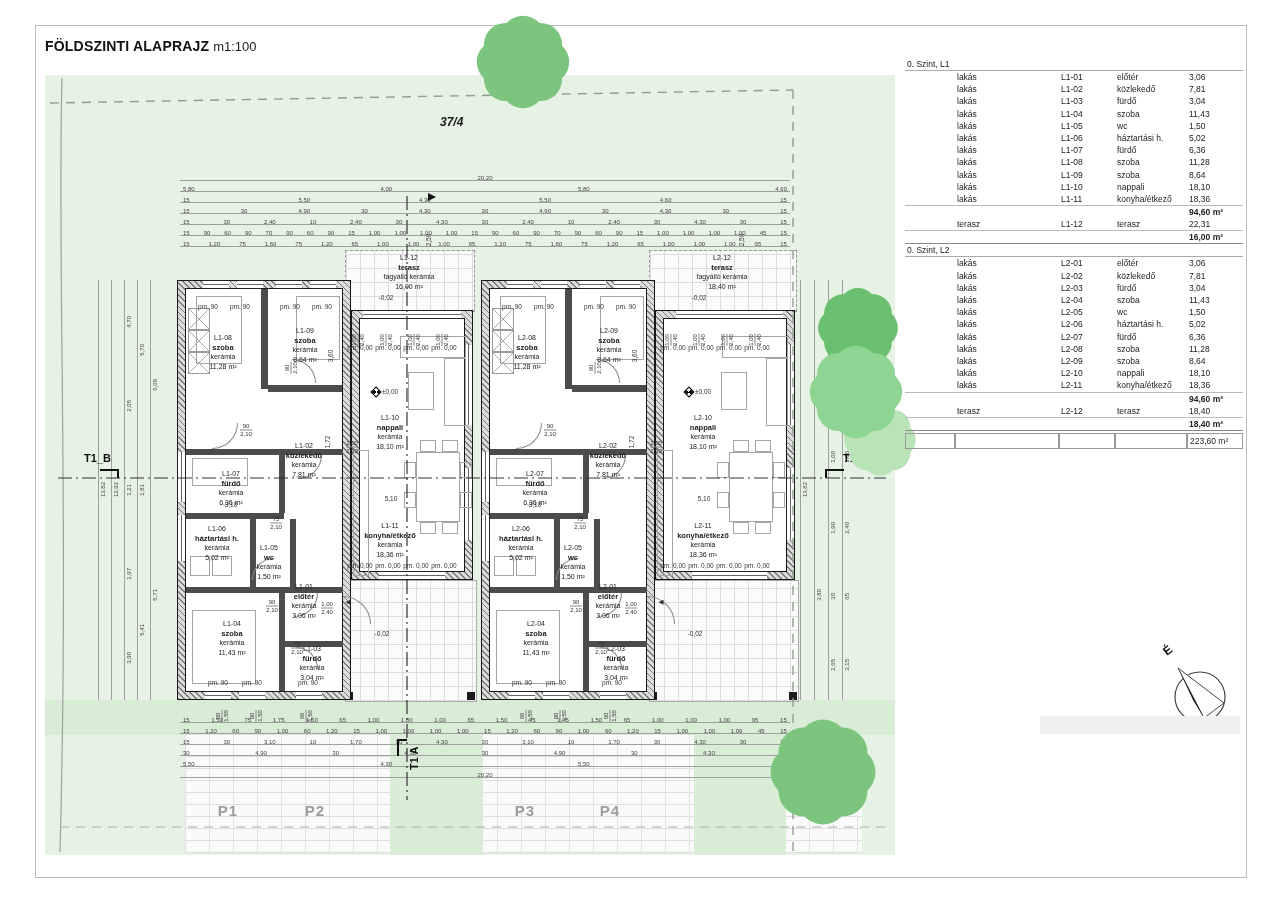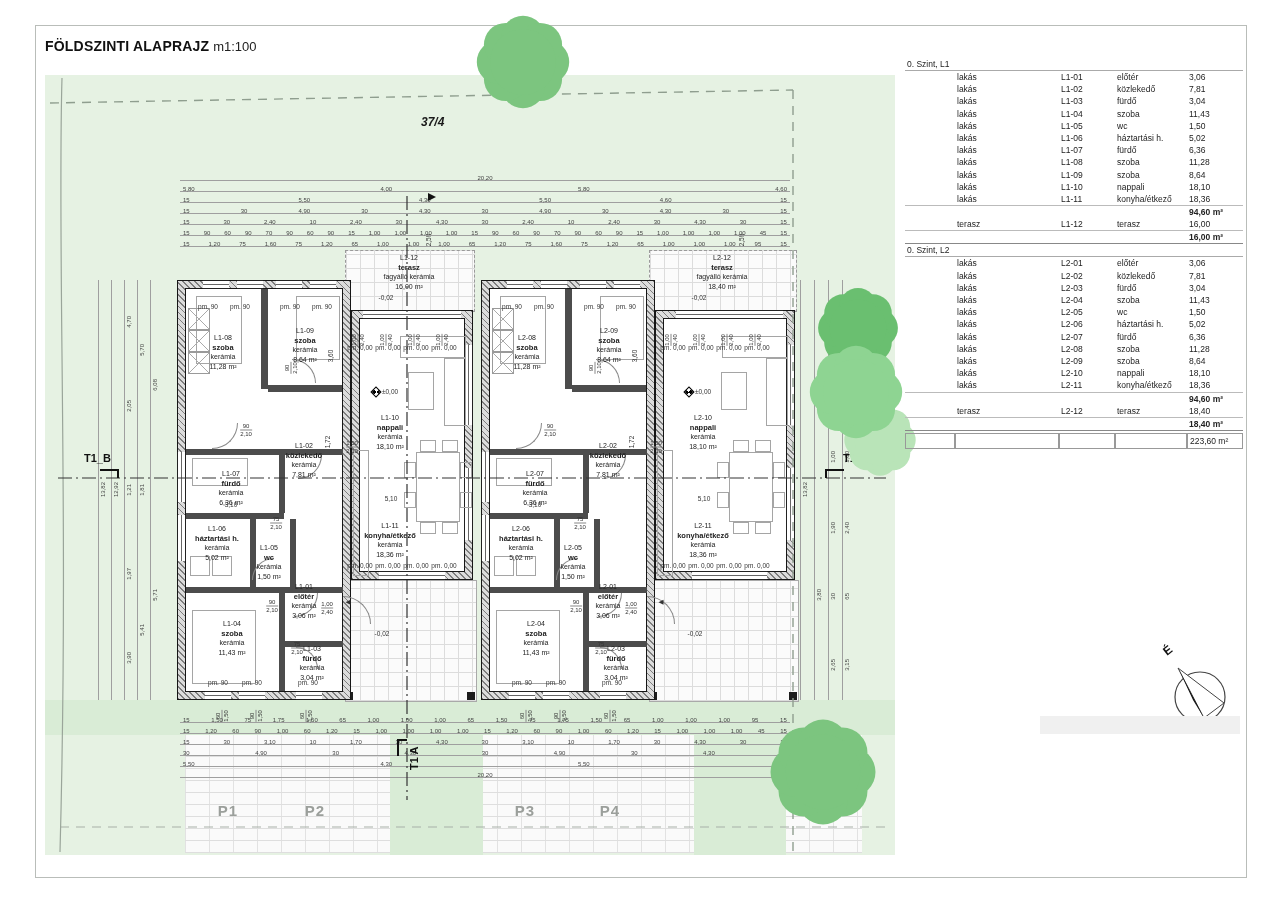--- a/index.html
+++ b/index.html
@@ -724,21 +724,21 @@
           <span>1,50</span>
           <span>4,82</span>
           <span>1,00</span>
           <span>2,40</span>
           <span>65</span>
           <span>3,15</span>
         </div>
       </div>
     </div>
 
-  <div class="plotnum" style="left:421px;top:115px;">37/4</div>
+  <div class="plotnum" style="left:440px;top:115px;">37/4</div>
 
   <div class="tmark" style="left:84px;top:452px;">T1_B</div>
   <div class="tmark" style="left:843px;top:452px;">T1_B</div>
   <div class="tmark rot" style="left:408px;top:770px;">T1 A</div>
 
   <svg class="overlay" width="1280" height="900">
 
     <line x1="50" y1="103" x2="793" y2="90" stroke="#8f9e8f" stroke-width="1.4" stroke-dasharray="9 7"></line>
     <line x1="793" y1="90" x2="793" y2="854" stroke="#8f9e8f" stroke-width="1.4" stroke-dasharray="9 7"></line>
     <line x1="60" y1="827" x2="890" y2="827" stroke="#a7b0a7" stroke-width="1.2" stroke-dasharray="9 7"></line>
@@ -906,21 +906,21 @@
           <div></div>
           <div></div>
           <div></div>
           <div>94,60 m²</div>
         </div>
         <div class="rl-row data">
           <div></div>
           <div>terasz</div>
           <div>L1-12</div>
           <div>terasz</div>
-          <div>16,00</div>
+          <div>22,31</div>
         </div>
         <div class="rl-row subtotal sectend">
           <div></div>
           <div></div>
           <div></div>
           <div></div>
           <div>16,00 m²</div>
         </div>
         <div class="rl-row group">
           <div>0. Szint, L2</div>

